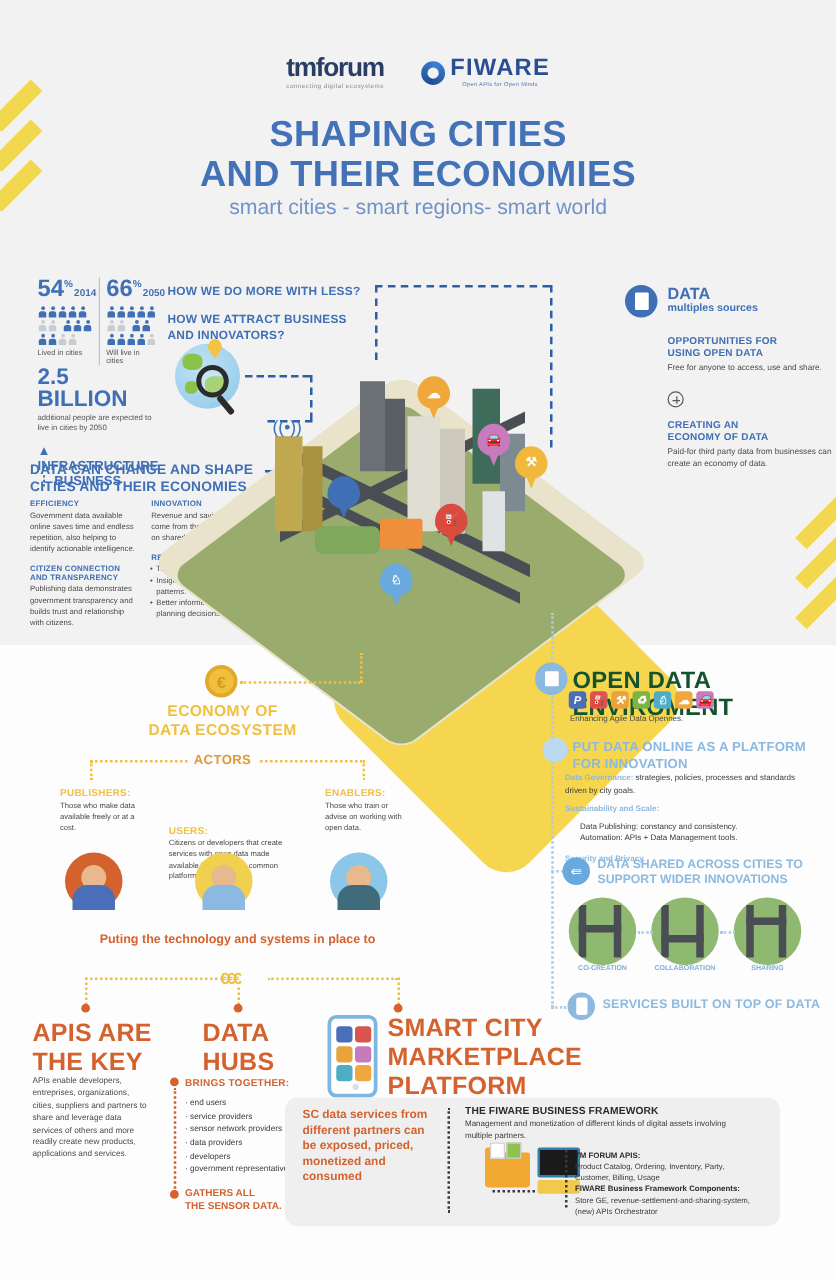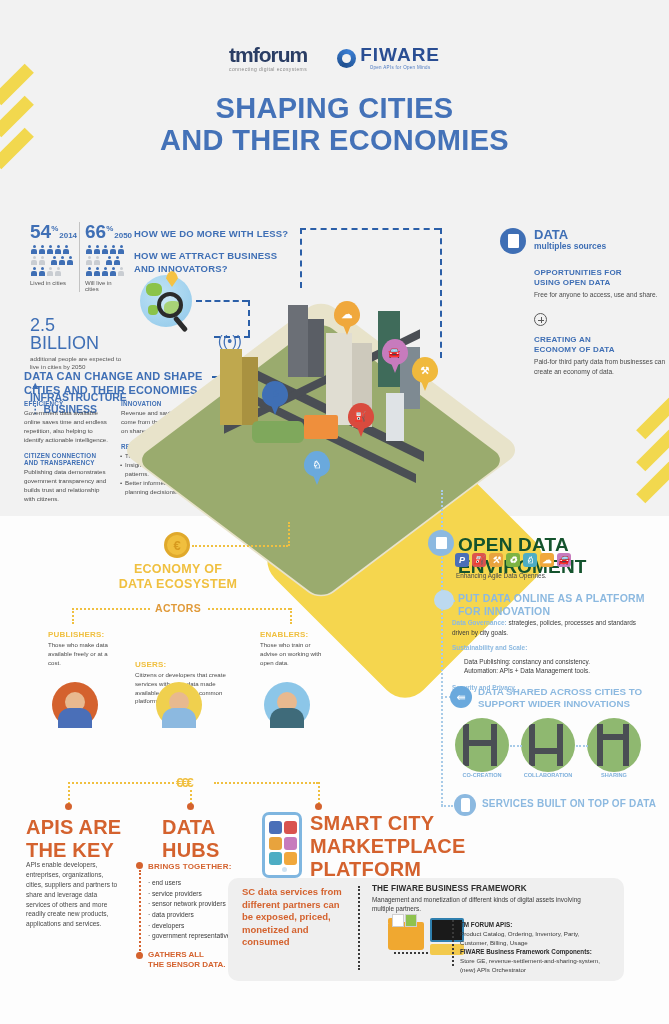--- a/index.html
+++ b/index.html
@@ -45,21 +45,21 @@
   .stat-num { font-size:19px; font-weight:bold; color:#3f6fb5; line-height:1; }
   .stat-num sup { font-size:8px; }
   .stat-num .yr { font-size:8px; font-weight:bold; margin-left:1px;}
   .ppl { margin-top:3px; line-height:0; }
   .ppl span { display:inline-block; width:7px; height:9px; margin:1px 0.5px; position:relative;}
   .ppl span::before{content:"";position:absolute;left:2px;top:0;width:3px;height:3px;border-radius:50%;background:currentColor;}
   .ppl span::after{content:"";position:absolute;left:0.5px;top:3.5px;width:6px;height:5.5px;background:currentColor;
       border-radius:2px 2px 0 0;}
   .on { color:#3f6fb5; } .off { color:#c9cdd2; }
   .stat-cap { font-size:6px; color:#555; margin-top:3px; }
-  .billion { font-size:18px; font-weight:normal; color:#3f6fb5; margin-top:24px; line-height:1;}
+  .billion { font-size:18px; font-weight:bold; color:#3f6fb5; margin-top:0; line-height:1;}
   .billion-sub { font-size:6.2px; color:#555; line-height:1.35; margin-top:3px;}
   .infra { margin-top:7px; font-size:10.5px; font-weight:bold; color:#3f6fb5; line-height:1.15;}
   .infra .ar { display:inline-block; }
 
   
   .q { position:absolute; color:#3f6fb5; font-weight:bold; font-size:9.5px; letter-spacing:.2px; line-height:1.35;}
   #q1 { left:134px; top:228px; }
   #q2 { left:134px; top:250px; }
 
   
@@ -232,20 +232,21 @@
           <span class="s">Open APIs for Open Minds</span>
         </span>
       </div>
     </div>
   </div>
 
   <div class="title">
     <div>SHAPING CITIES</div>
     <div>AND THEIR ECONOMIES</div>
   </div>
+  <div class="subtitle">smart cities - smart regions- smart world</div>
 
   <div class="stats">
     <div class="stat-cols">
       <div class="stat-col">
         <div class="stat-num"><span>54</span><sup>%</sup><span class="yr">2014</span></div>
         <div class="ppl">
           <span class="on"></span><span class="on"></span><span class="on"></span><span class="on"></span><span class="on"></span><span class="off"></span><span class="off"></span>
           <span class="on"></span><span class="on"></span><span class="on"></span><span class="on"></span><span class="on"></span><span class="off"></span><span class="off"></span>
         </div>
         <div class="stat-cap">Lived in cities</div>
@@ -411,20 +412,21 @@
   <div class="avatar" style="left:156px;top:682px;background:#f0d04e;">
     <div class="av-head" style="background:#e8b98f;"></div>
     <div class="av-body" style="background:#8cb9e0;"></div>
   </div>
   <div class="avatar" style="left:264px;top:682px;background:#8cc6e8;">
     <div class="av-head" style="background:#e8b98f;"></div>
     <div class="av-body" style="background:#3f6b7a;"></div>
   </div>
 
   <div class="monet">
+    <div>Puting the technology and systems in place to</div>
   </div>
   <div class="euro3">€€€</div>
   <div class="hdasho" style="left:68px;top:782px;width:106px;border-color:#f0c040;"></div>
   <div class="hdasho" style="left:214px;top:782px;width:104px;border-color:#f0c040;"></div>
   <div class="vdasho" style="left:68px;top:782px;height:22px;border-color:#f0c040;"></div>
   <div class="vdasho" style="left:190px;top:790px;height:14px;border-color:#f0c040;"></div>
   <div class="vdasho" style="left:318px;top:782px;height:22px;border-color:#f0c040;"></div>
 
   <div class="dot-o" style="left:65px;top:803px;"></div>
   <div class="dot-o" style="left:187px;top:803px;"></div>

